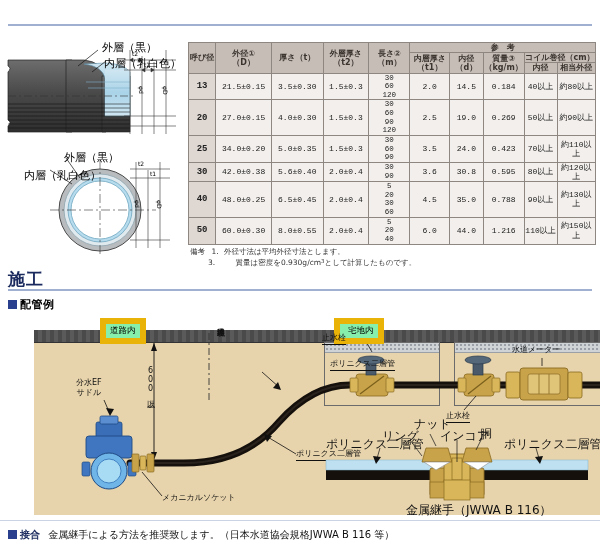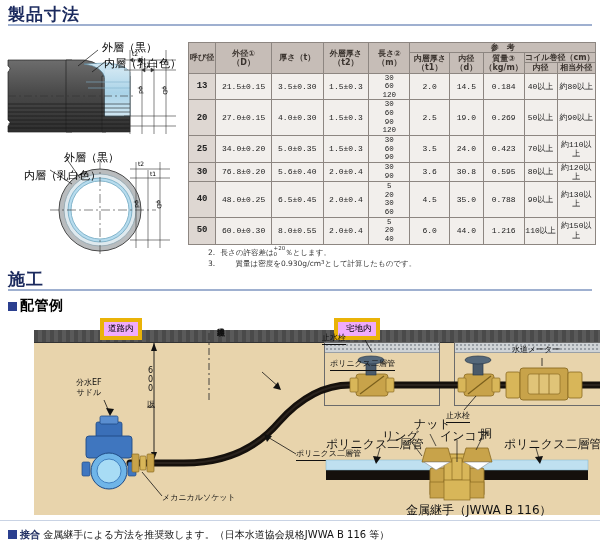--- a/index.html
+++ b/index.html
@@ -7,21 +7,21 @@
     width:600px;height:550px;overflow:hidden;background:#ffffff;
     font-family:"DejaVu Sans","Liberation Sans",sans-serif;
     color:#1a1a1a;position:relative;
   }
   .page{position:relative;width:600px;height:550px;}
 
   
   .sec-head{position:absolute;font-size:17px;font-weight:bold;color:#1b2a5e;letter-spacing:1px;}
   .sec-rule{position:absolute;height:2px;background:#9fb0d0;}
 
-  .sub-head{position:absolute;font-size:14px;font-weight:bold;color:#000;letter-spacing:.5px;}
+  .sub-head{position:absolute;font-size:11px;font-weight:bold;color:#000;letter-spacing:.5px;}
   .sub-head .sq{display:inline-block;width:9px;height:9px;background:#2b3f8f;margin-right:3px;vertical-align:-1px;}
 
   .tbl-title{position:absolute;font-size:10px;font-weight:bold;color:#000;letter-spacing:.5px;}
 
   
   .tblwrap{position:absolute;left:188px;top:42px;width:408px;}
   table.spec{border-collapse:collapse;width:408px;font-size:8px;color:#222;}
   table.spec th,table.spec td{
     border:1px solid #8d8681;text-align:center;vertical-align:middle;
     padding:0;line-height:1.15;
@@ -53,41 +53,40 @@
   .soil{position:absolute;left:0;top:12px;width:566px;height:173px;background:#e8d4ac;}
   .road{position:absolute;left:0;top:0;width:566px;height:12px;
     background:repeating-linear-gradient(90deg,#4a4a4a 0 4px,#5a5a5a 4px 8px);
     border-bottom:1px solid #333;}
   .gravel{position:absolute;height:9px;background:#cfd3d6;
     background-image:radial-gradient(#9aa0a6 .8px,transparent .9px);
     background-size:4px 4px;border:1px solid #9aa0a6;}
   .trench{position:absolute;border:1px solid #6b6b6b;background:transparent;}
   .slabel{position:absolute;font-size:8px;color:#111;white-space:nowrap;}
   .slabel.u{border-bottom:1px solid #111;padding-bottom:1px;}
-  .boxlbl{position:absolute;font-size:8.5px;color:#000;border:4px solid #eab308;
-    background:#f0abfc;padding:1px 4px;white-space:nowrap;}
+  .boxlbl{position:absolute;font-size:8.5px;color:#000;border:6px solid #eab308;
+    background:#86efac;padding:1px 4px;white-space:nowrap;}
   .vlabel{position:absolute;font-size:8px;color:#111;writing-mode:vertical-rl;
     text-orientation:upright;white-space:nowrap;letter-spacing:0;}
 
   
   .joint{position:absolute;left:318px;top:418px;width:278px;height:100px;}
   .jlabel{position:absolute;font-size:12px;color:#111;white-space:nowrap;}
 
   
   .botrule{position:absolute;left:0;top:520px;width:600px;height:1px;background:#c9d3e4;}
   .botnote{position:absolute;left:8px;top:528px;font-size:10px;color:#111;white-space:nowrap;}
   .botnote .sq{display:inline-block;width:9px;height:9px;background:#2b3f8f;margin-right:3px;vertical-align:-1px;}
   .botnote b{color:#1b2a5e;font-weight:bold;}
 </style>
 </head>
 <body>
 
 <div class="page">
 
-  <div class="sec-head" style="left:8px;top:3px;">製品寸法</div>
   <div class="sec-rule" style="left:8px;top:24px;width:584px;"></div>
 
   <div class="cut">
     <svg width="176" height="96" viewBox="0 0 176 96">
       <defs>
         <linearGradient id="innerg" x1="0" y1="0" x2="0" y2="1">
           <stop offset="0" stop-color="#cfe6f2"></stop>
             <stop offset="0.5" stop-color="#a9d3e8"></stop>
             <stop offset="1" stop-color="#cfe6f2"></stop>
         </linearGradient>
@@ -266,21 +265,21 @@
               <div>90</div>
             </td>
           <td>3.5</td>
           <td>24.0</td>
           <td>0.423</td>
           <td>70以上</td>
           <td>約110以上</td>
         </tr>
         <tr class="r-alt">
           <td class="nom">30</td>
-          <td>76.8±0.20</td>
+          <td>42.0±0.38</td>
           <td>5.6±0.40</td>
           <td>2.0±0.4</td>
           <td class="len">
               <div>30</div>
               <div>90</div>
             </td>
           <td>3.6</td>
           <td>30.8</td>
           <td>0.595</td>
           <td>80以上</td>
@@ -317,23 +316,24 @@
           <td>44.0</td>
           <td>1.216</td>
           <td>110以上</td>
           <td>約150以上</td>
         </tr>
       </tbody>
     </table>
   </div>
 
   <div class="notes">
-    <div class="ln idt">
-      <span>2.</span>
-      <span style="margin-left:3px;">長さの許容差は</span><span class="frac"><span style="display:block;">+20</span><span style="display:block;">0</span></span><span>％とします。</span>
+    <div class="ln">
+      <span>備考</span>
+      <span style="margin-left:4px;">1.</span>
+      <span style="margin-left:3px;">外径寸法は平均外径寸法とします。</span>
     </div>
     <div class="ln idt">
       <span>3.</span>
       <span style="margin-left:18px;">質量は密度を0.930g/cm</span><sup class="sm">3</sup><span>として計算したものです。</span>
     </div>
   </div>
 
   <div class="sec-head" style="left:8px;top:268px;">施工</div>
   <div class="sec-rule" style="left:8px;top:289px;width:584px;"></div>
 
@@ -473,16 +473,16 @@
     <div class="jlabel" style="left:122px;top:10px;">インコア</div>
     <div class="jlabel" style="left:162px;top:8px;">胴</div>
     <div class="jlabel" style="left:8px;top:18px;">ポリニクス二層管</div>
     <div class="jlabel" style="left:186px;top:18px;">ポリニクス二層管</div>
     <div class="jlabel" style="left:88px;top:84px;">金属継手（JWWA B 116）</div>
   </div>
 
   <div class="botrule"></div>
   <div class="botnote">
     <span class="sq"></span><b>接合</b>
-    <span style="">金属継手による方法を推奨致します。（日本水道協会規格JWWA B 116 等）</span>
+    <span style="margin-left:5px;">金属継手による方法を推奨致します。（日本水道協会規格JWWA B 116 等）</span>
   </div>
 
 </div>
 
 </body></html>

